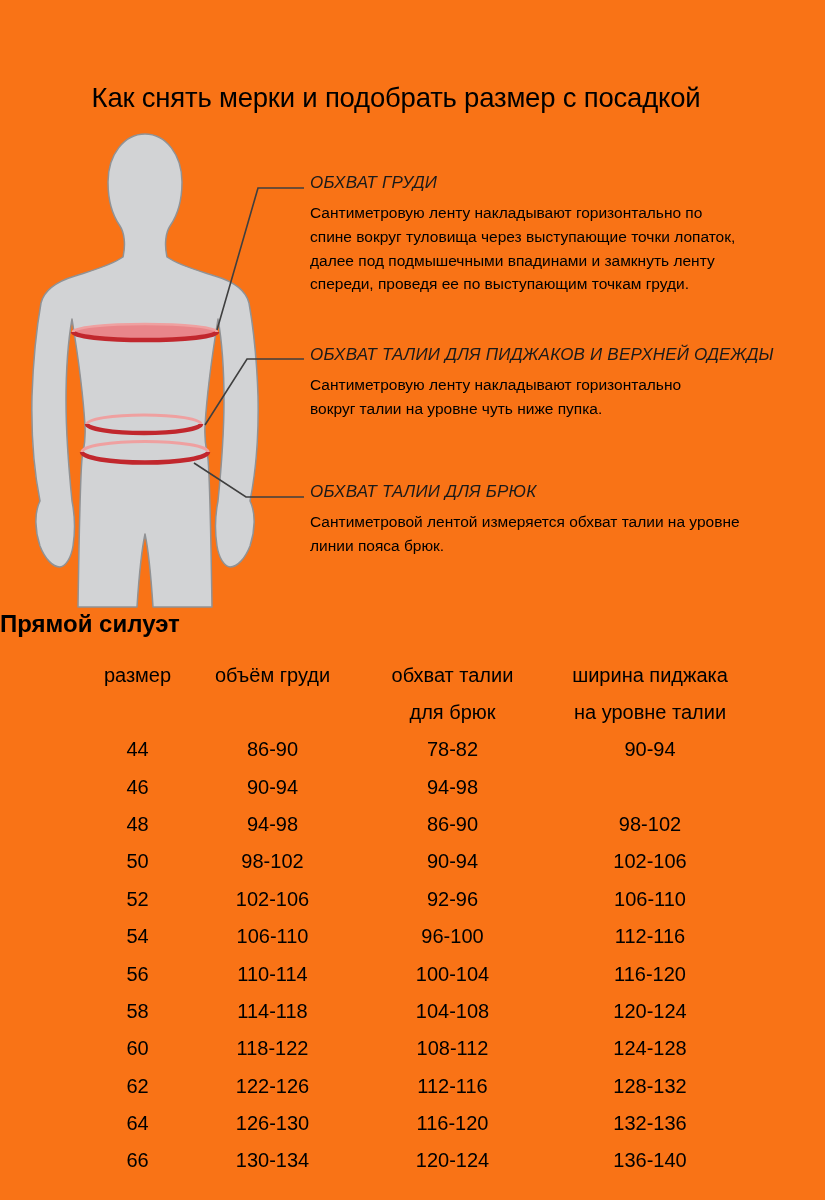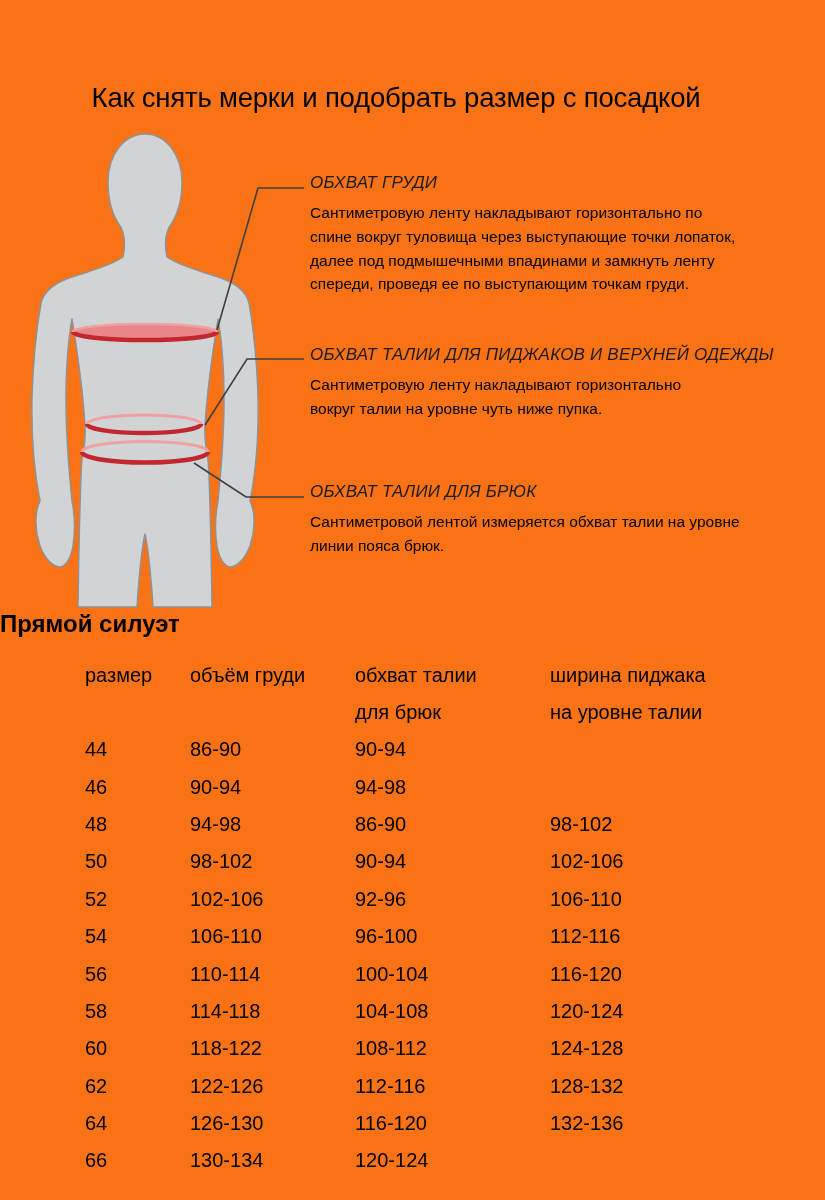--- a/index.html
+++ b/index.html
@@ -13,21 +13,21 @@
   .m-desc{position:absolute;left:310px;width:490px;font-size:15.5px;line-height:23.8px;
           color:#000;white-space:pre-line;}
   #h-chest{top:173px;}   #d-chest{top:201px;}
   #h-jacket{top:345px;}  #d-jacket{top:373px;}
   #h-trouser{top:482px;} #d-trouser{top:510px;}
   .table-title{position:absolute;left:0;top:610px;width:822px;text-align:left;
                font-size:24px;font-weight:700;color:#000;}
   #size-table{position:absolute;left:85px;top:657px;width:665px;font-size:20px;}
   .trow{display:grid;grid-template-columns:105px 165px 195px 200px;height:37.4px;align-items:center;}
   .trow.hrow{height:37px;}
-  .cell{text-align:left;white-space:nowrap;}
+  .cell{text-align:center;white-space:nowrap;}
 </style>
 </head>
 <body>
 
 <div id="page">
 
   <div class="page-title">Как снять мерки и подобрать размер с посадкой</div>
 
   <svg id="figure-svg" viewBox="0 0 825 620">
 
@@ -91,20 +91,21 @@
     <div class="trow hrow">
       <div class="cell"></div>
       <div class="cell"></div>
       <div class="cell">для брюк</div>
       <div class="cell">на уровне талии</div>
     </div>
     <div>
         <div class="trow">
           <div class="cell">44</div>
           <div class="cell">86-90</div>
+          <div class="cell">78-82</div>
           <div class="cell">90-94</div>
         </div>
         <div class="trow">
           <div class="cell">46</div>
           <div class="cell">90-94</div>
           <div class="cell">94-98</div>
         </div>
         <div class="trow">
           <div class="cell">48</div>
           <div class="cell">94-98</div>
@@ -156,17 +157,18 @@
         <div class="trow">
           <div class="cell">64</div>
           <div class="cell">126-130</div>
           <div class="cell">116-120</div>
           <div class="cell">132-136</div>
         </div>
         <div class="trow">
           <div class="cell">66</div>
           <div class="cell">130-134</div>
           <div class="cell">120-124</div>
+          <div class="cell">136-140</div>
         </div>
       </div>
   </div>
 
 </div>
 
 </body></html>

